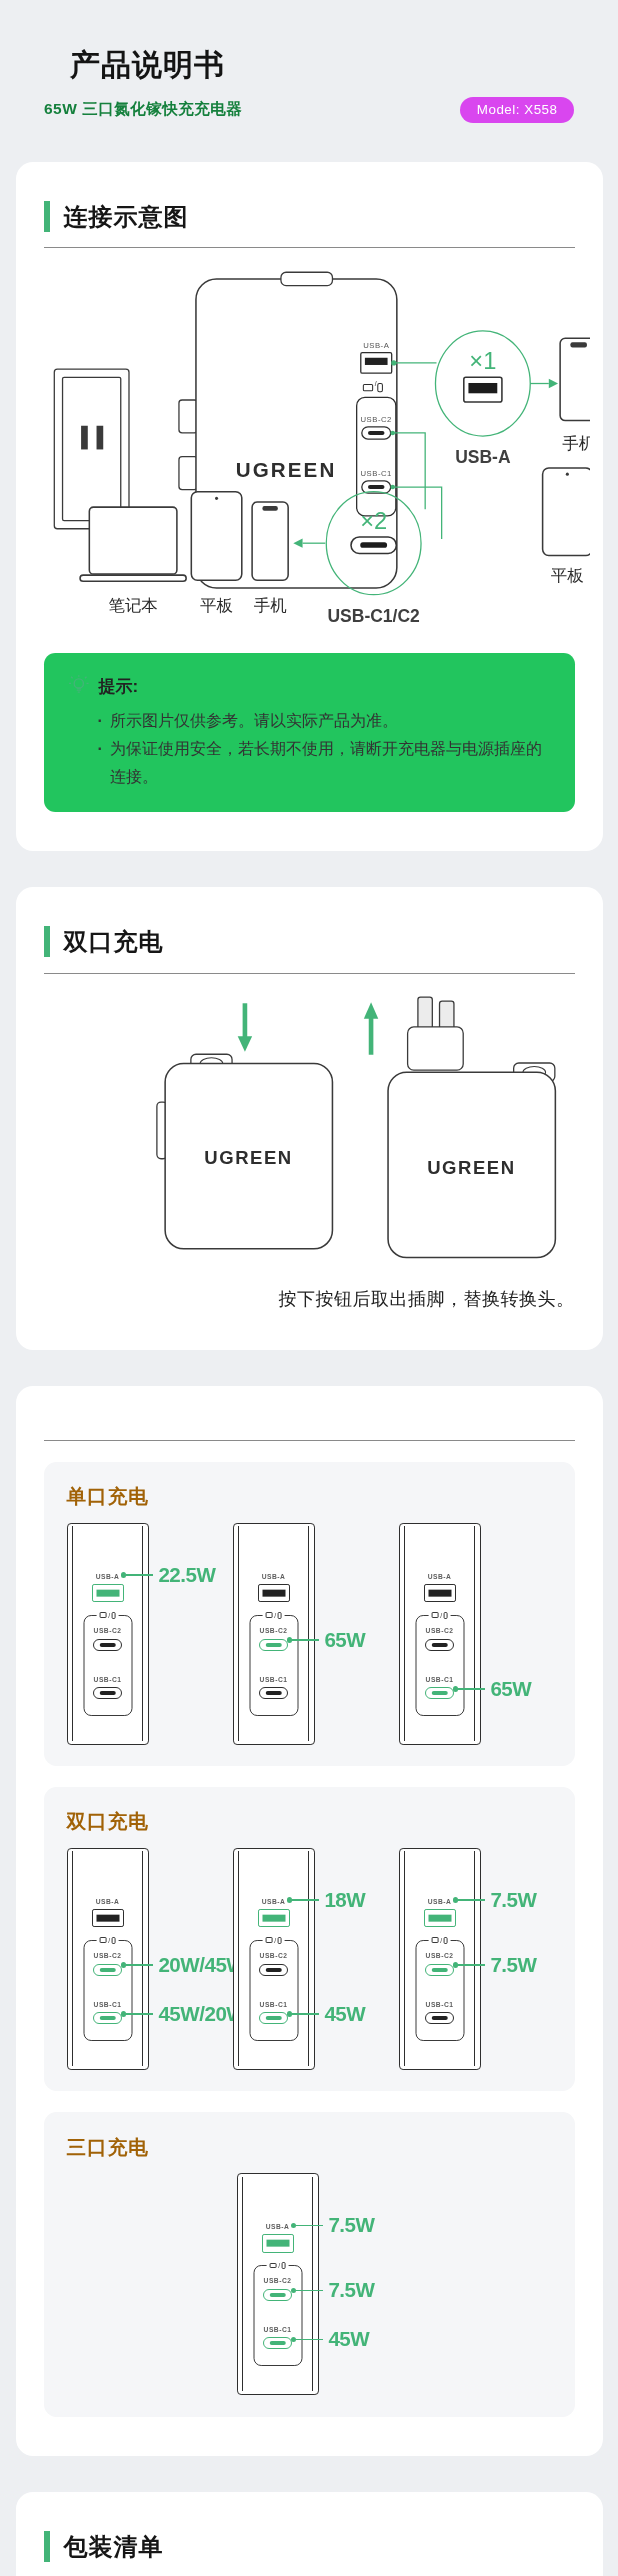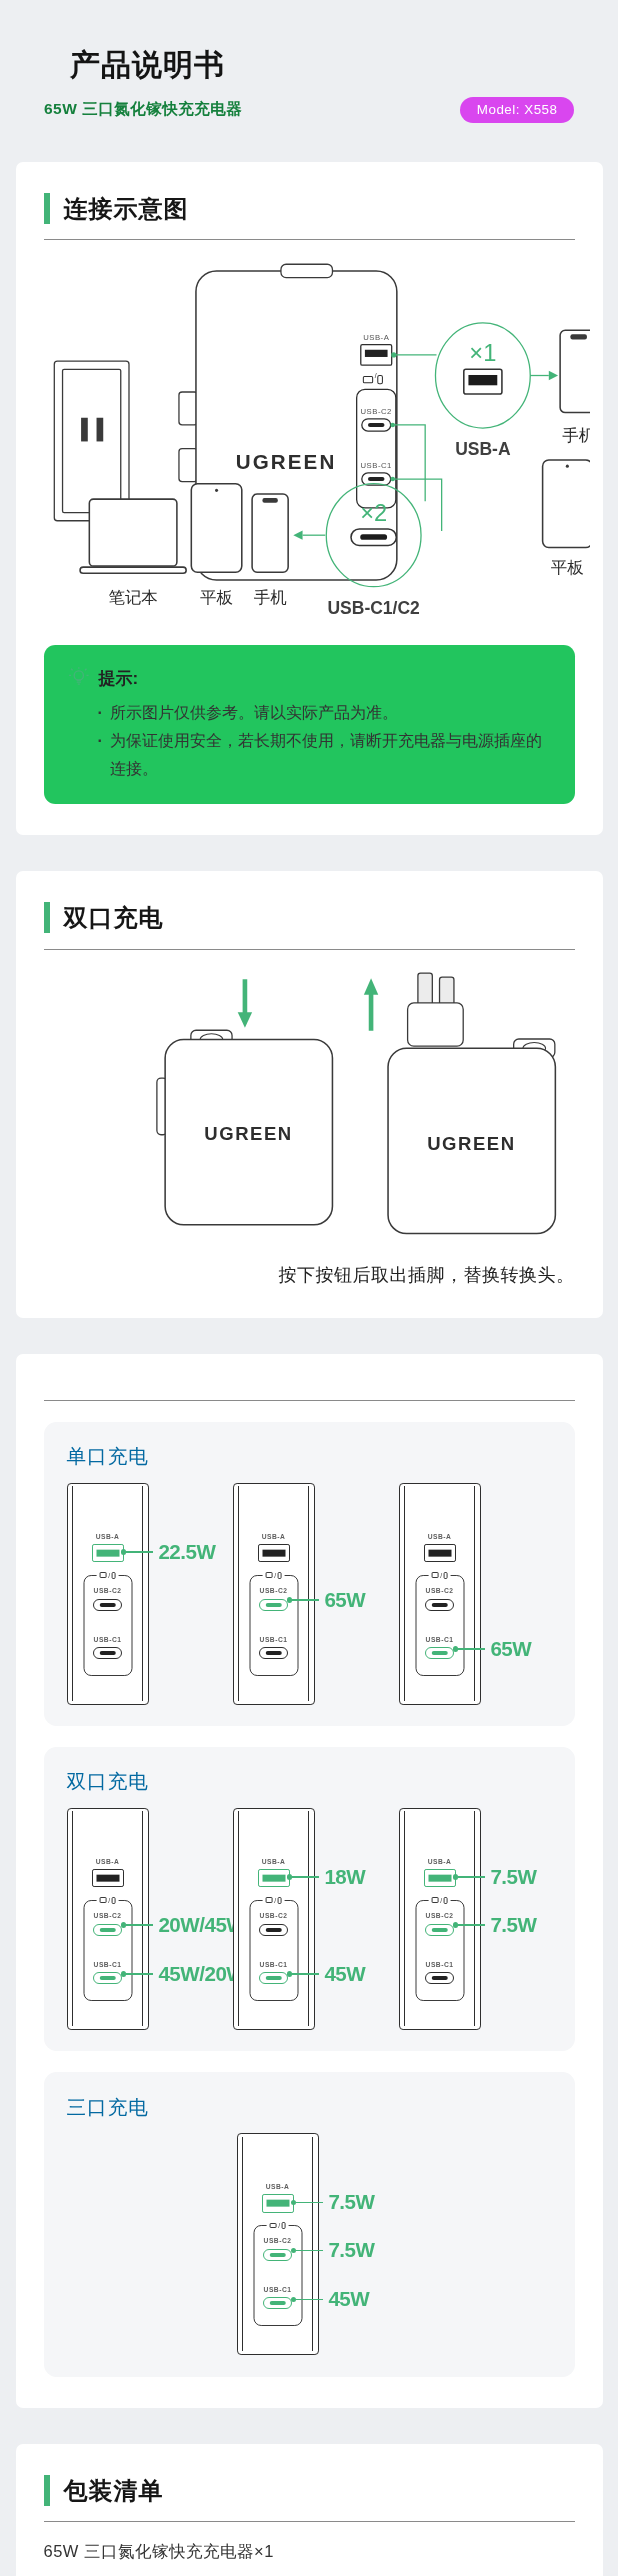--- a/index.html
+++ b/index.html
@@ -10,21 +10,21 @@
 
   
   .header { padding:45px 44px 0 44px; }
   .h-title { font-size:30px; font-weight:800; color:#141414; letter-spacing:1px;margin-left:26px; }
   .h-row { margin-top:11.3px; display:flex; justify-content:space-between; align-items:center; }
   .h-sub { font-size:15.5px; font-weight:700; color:#15803d; letter-spacing:0.5px;text-align:right; }
   .badge { background:#d946ef; color:#fff; font-size:13.4px; font-weight:500;
            padding:5.2px 16.5px; border-radius:15.5px; letter-spacing:0.5px; }
 
   
-  .card { background:#fff; border-radius:7px; margin:36px 15.5px 0 15.5px; padding:31px 28px; }
+  .card { background:#fff; border-radius:17px; margin:36px 15.5px 0 15.5px; padding:39px 28px; }
   .card.first { margin-top:39px; }
   .sec-head { display:flex; align-items:center; }
   .bar { width:6.7px; height:31px; background:#43b478; margin-right:13.4px; flex:none; }
   .sec-title { font-size:24px; font-weight:800; color:#161616; letter-spacing:1px; line-height:31px; }
   .sec-divider { border:none; border-top:1px solid #8a8a8a; margin:15.5px 0 0 0; }
 
   svg text { font-family:"Liberation Sans", sans-serif; }
 
   
   .tipbox { margin-top:20.6px; background:#22c55e; border-radius:11.3px; padding:21.6px 24px; }
@@ -32,21 +32,21 @@
   .tip-title { font-size:17px; font-weight:700; color:#222; }
   .tip-list { margin-top:8.2px; padding-left:30px; }
   .tip-list li { list-style:none; display:flex; font-size:16px; color:#333; line-height:1.75; }
   .tip-list li::before { content:"·"; font-weight:800; margin-right:7.2px; }
 
   .caption { margin-top:14.4px; text-align:right; font-size:18px; color:#222; letter-spacing:0.5px; }
 
   
   .subcard { background:#f5f6f8; border-radius:12.4px; padding:21.6px 23px; margin-top:20.6px; }
   .subcard:first-of-type { margin-top:20.6px; }
-  .sub-label { font-size:19.6px; font-weight:400; color:#0369a1; letter-spacing:1px; }
+  .sub-label { font-size:19.6px; font-weight:700; color:#a16207; letter-spacing:1px; }
   .panel-row { display:flex; margin-top:12.4px; }
   .pgroup { position:relative; width:166px; height:222px; flex:none; }
   .pgroup.center { margin-left:170px; }
   .panel { position:absolute; left:0; top:0; width:82px; height:222px; background:#fff;
            border:1.5px solid #2e2e2e; border-radius:4.1px; }
   .panel::before, .panel::after { content:""; position:absolute; top:2.6px; bottom:2.6px; width:1px; background:#2e2e2e; }
   .panel::before { left:4.1px; } .panel::after { right:4.1px; }
   .p-label { position:absolute; width:100%; text-align:center; font-size:6.7px; font-weight:600;
              color:#5d5d5d; letter-spacing:0.5px; }
   .lbl-a { top:49px; }
@@ -65,21 +65,21 @@
             border:1.3px solid #2e2e2e; border-radius:6.2px; background:#fff; }
   .port-c i { position:absolute; left:50%; top:50%; transform:translate(-50%,-50%); width:16.5px; height:4.1px; border-radius:2.1px; background:#222; }
   .pc2 { top:23px; } .pc1 { top:71px; }
   .active-port { border-color:#43b478 !important; }
   .active-port i { background:#43b478 !important; }
   .callout { position:absolute; left:54px; display:flex; align-items:center; height:20.6px; }
   .callout::before { content:""; width:5.7px; height:5.7px; border-radius:50%; background:#43b478; flex:none; }
   .callout::after { content:""; order:-1; }
   .co-line { width:27px; height:1.5px; background:#43b478; flex:none; }
   .co-text { font-size:20.6px; font-weight:700; color:#43b478; margin-left:5.2px; white-space:nowrap; letter-spacing:-0.5px; }
-  .at-a { top:59px; } .at-c2 { top:107px; } .at-c1 { top:156px; }
+  .at-a { top:42px; } .at-c2 { top:107px; } .at-c1 { top:156px; }
 
   
   .pack-line { font-size:16.5px; color:#333; margin-top:18.5px; letter-spacing:0.5px; }
 </style>
 </head>
 <body>
 
 <div class="page">
 
   <div class="header">

